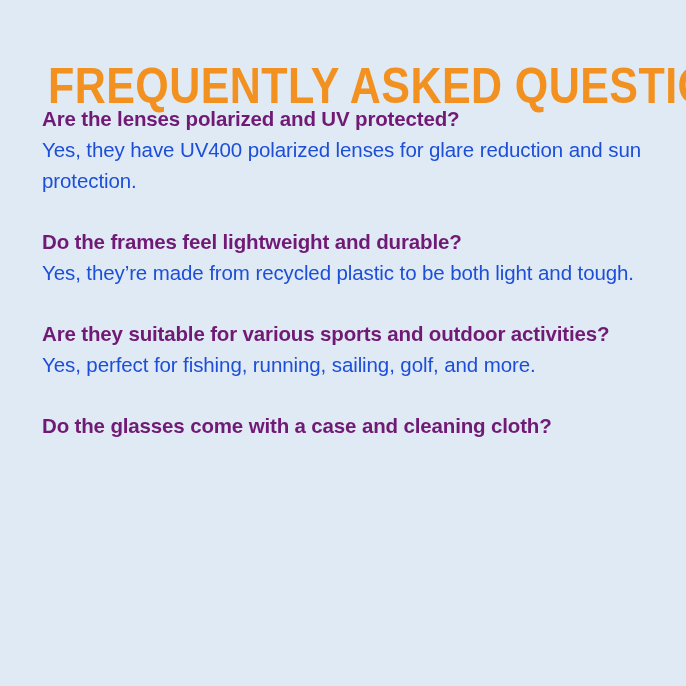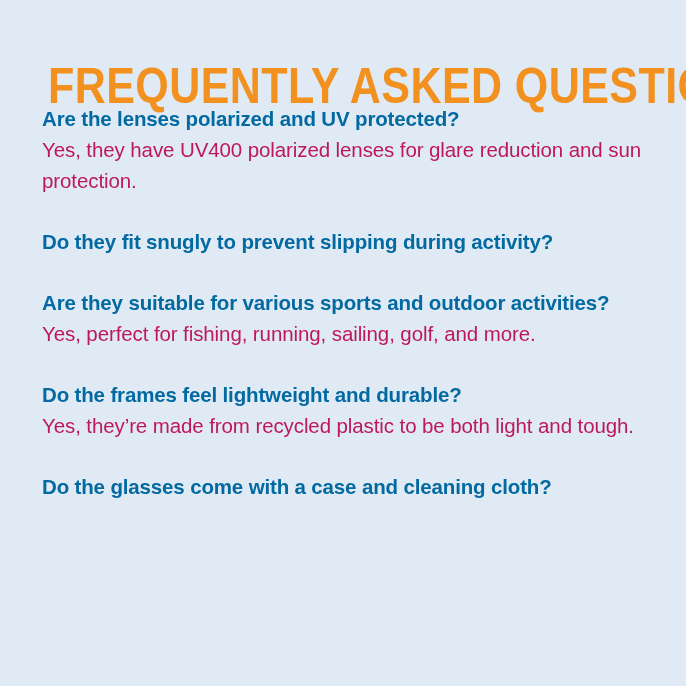--- a/index.html
+++ b/index.html
@@ -52,30 +52,30 @@
 
   .faq-item {
     margin: 0 0 30px 0;
   }
 
   .faq-item:last-child {
     margin-bottom: 18px;
   }
 
   .faq-question {
-    color: #0369a1;
+    color: #701a75;
     font-weight: 700;
     font-size: 20.5px;
     line-height: 31px;
     letter-spacing: -0.15px;
     margin: 0;
   }
 
   .faq-answer {
-    color: #be185d;
+    color: #1d4ed8;
     font-weight: 400;
     font-size: 20.5px;
     line-height: 31px;
     letter-spacing: -0.1px;
     margin: 0;
   }
 </style>
 </head>
 <body>
 
@@ -84,31 +84,30 @@
   <h1 id="faq-title">FREQUENTLY ASKED QUESTIONS</h1>
 
   <div id="faq-list">
 
     <div class="faq-item">
       <p class="faq-question">Are the lenses polarized and UV protected?</p>
       <p class="faq-answer">Yes, they have UV400 polarized lenses for glare reduction and sun protection.</p>
     </div>
 
     <div class="faq-item">
-      <p class="faq-question">Do they fit snugly to prevent slipping during activity?</p>
+    </div>
+
+    <div class="faq-item">
+      <p class="faq-question">Do the frames feel lightweight and durable?</p>
+      <p class="faq-answer">Yes, they’re made from recycled plastic to be both light and tough.</p>
     </div>
 
     <div class="faq-item">
       <p class="faq-question">Are they suitable for various sports and outdoor activities?</p>
       <p class="faq-answer">Yes, perfect for fishing, running, sailing, golf, and more.</p>
-    </div>
-
-    <div class="faq-item">
-      <p class="faq-question">Do the frames feel lightweight and durable?</p>
-      <p class="faq-answer">Yes, they’re made from recycled plastic to be both light and tough.</p>
     </div>
 
     <div class="faq-item">
       <p class="faq-question">Do the glasses come with a case and cleaning cloth?</p>
     </div>
 
   </div>
 </div>
 
 </body></html>

